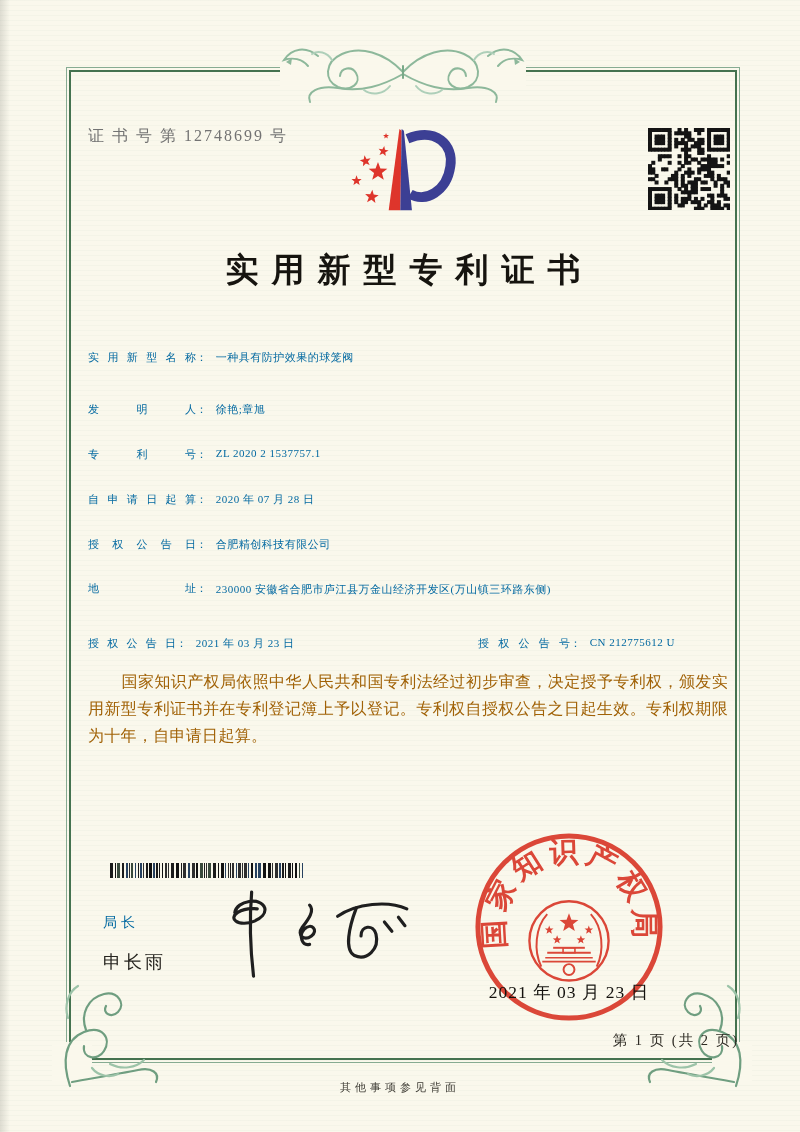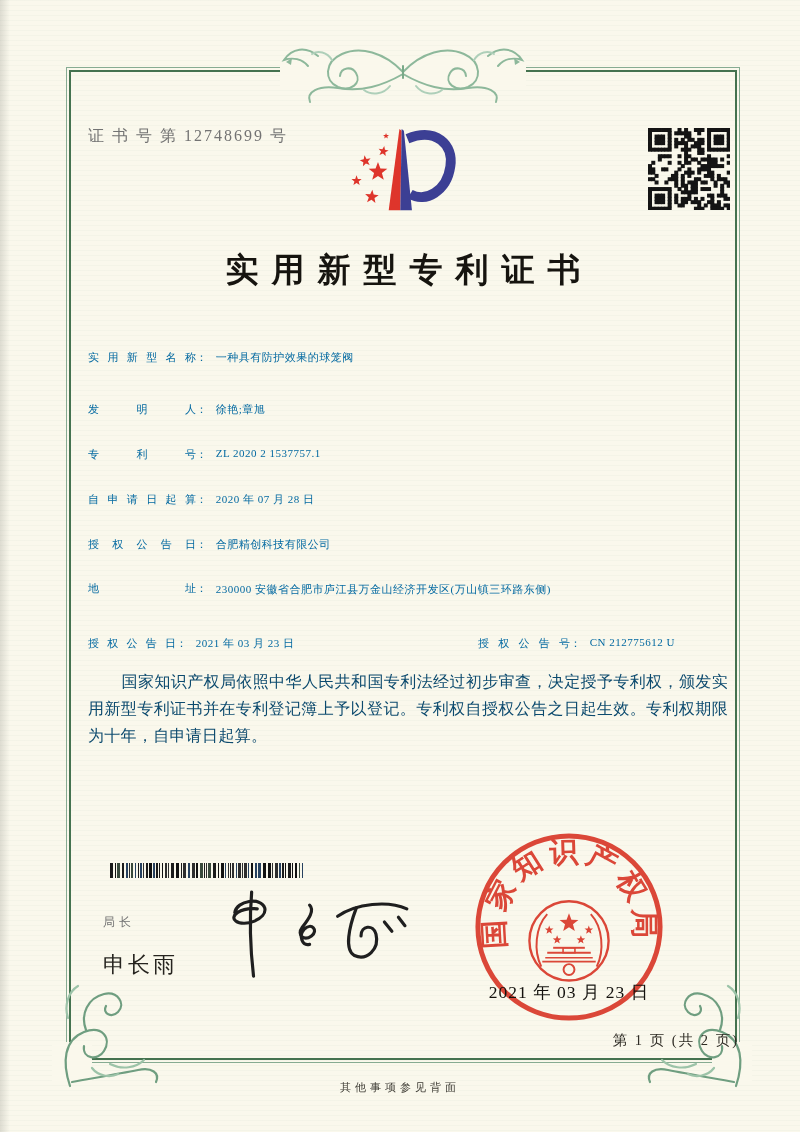--- a/index.html
+++ b/index.html
@@ -34,28 +34,28 @@
   
   .frow{position:absolute;left:88px;font-size:11px;color:#0369a1;white-space:nowrap;}
   .flabel{display:inline-block;width:108px;text-align:justify;text-align-last:justify;vertical-align:top;}
   .colon{display:inline-block;vertical-align:top;}
   .fvalue{display:inline-block;margin-left:6px;letter-spacing:.5px;vertical-align:top;}
   .fvalue.wrap{white-space:normal;width:432px;line-height:1.62;}
   .grant2{position:absolute;left:390px;top:0;}
   .grant2 .flabel{width:92px;}
   
   .paras{position:absolute;left:88px;top:668px;width:640px;font-size:16px;line-height:1.7;
-         color:#0c4a6e;letter-spacing:.3px;text-align:justify;}
+         color:#a16207;letter-spacing:.3px;text-align:justify;}
   .paras p{margin:0;text-indent:2.1em;}
   
   .barcode{position:absolute;left:110px;top:863px;}
   
-  .sig-title{position:absolute;left:103px;top:914px;font-size:12px;letter-spacing:4px;color:#737373;
+  .sig-title{position:absolute;left:103px;top:914px;font-size:14px;letter-spacing:4px;color:#0369a1;
              font-family:"Liberation Sans","DejaVu Sans",sans-serif;}
-  .sig-name{position:absolute;left:103px;top:950px;font-size:22px;letter-spacing:3px;color:#26241f;
+  .sig-name{position:absolute;left:103px;top:950px;font-size:18px;letter-spacing:3px;color:#26241f;
             font-family:"Liberation Sans","DejaVu Sans",sans-serif;}
   .sig-script{position:absolute;left:218px;top:886px;}
   
   .seal{position:absolute;left:470px;top:828px;opacity:.93;}
   .seal-date{position:absolute;left:470px;top:980px;width:198px;text-align:center;
              font-size:17.5px;color:#14120e;letter-spacing:1px;}
   
   .page-no{position:absolute;left:67px;top:1031px;width:672px;text-align:right;
            font-size:14.5px;letter-spacing:2px;color:#2f2c25;}
   .back-note{position:absolute;left:0;top:1080px;width:800px;text-align:center;

